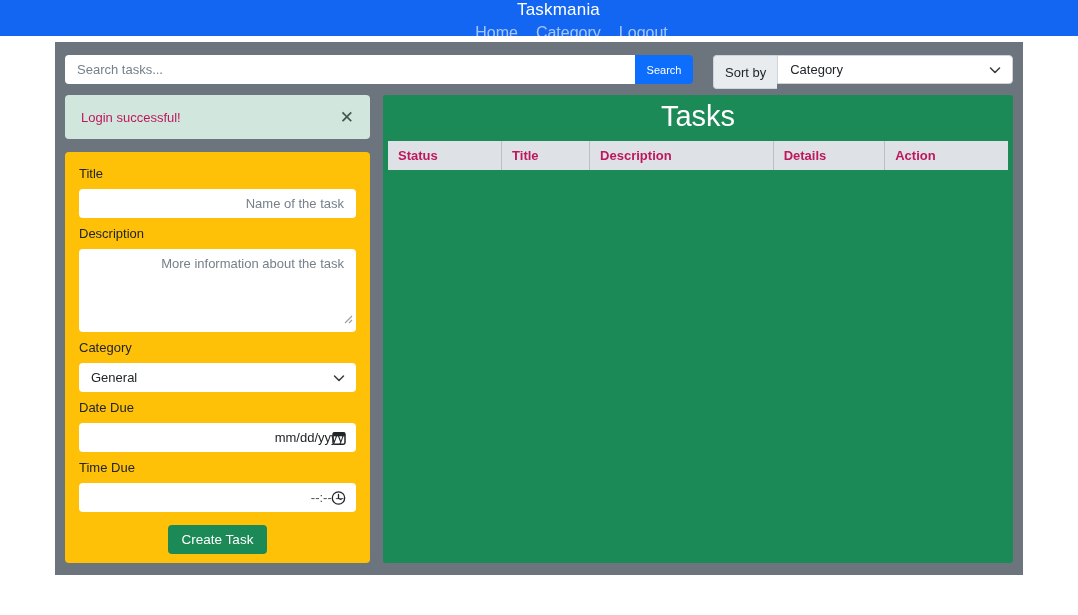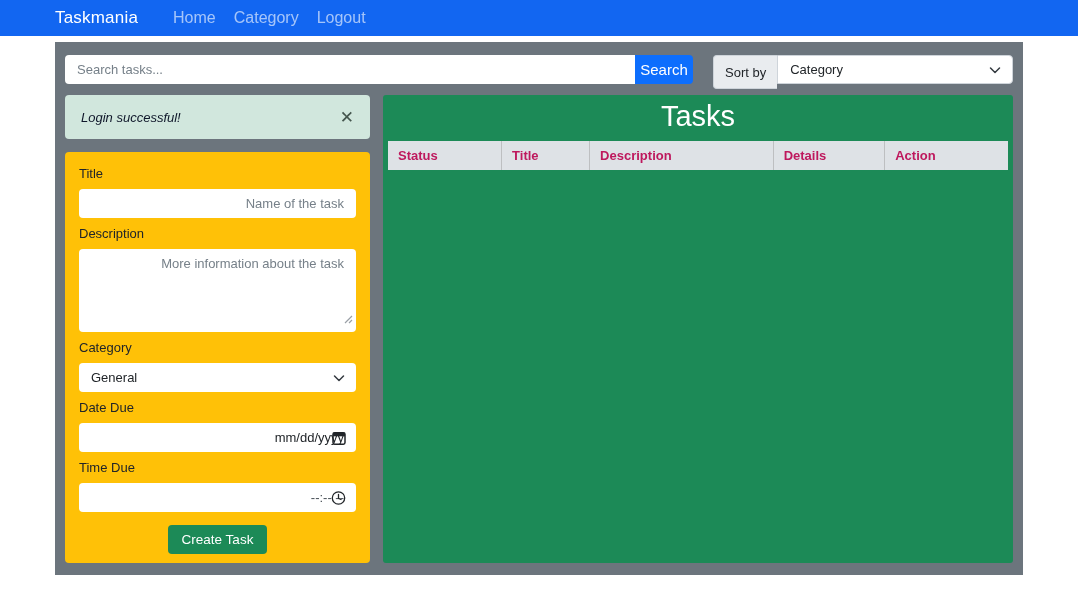--- a/index.html
+++ b/index.html
@@ -1,55 +1,55 @@
 <!DOCTYPE html>
 <html><head>
 <meta charset="utf-8">
 <style>
   * { box-sizing: border-box; margin: 0; padding: 0; }
   html, body { width: 1078px; height: 615px; background: #ffffff;
     font-family: "Liberation Sans", sans-serif; overflow: hidden; }
 
   
   .navbar { height: 36px; background: #1266f1; display: flex; align-items: center;
-    padding: 0 16px 0 55px; }
+    padding: 0 16px 0 55px; flex-direction: column; }
   .brand { color: #ffffff; font-size: 17px; letter-spacing: .2px; cursor: pointer; }
   .nav-links { display: flex; margin-left: 26px; }
   .nav-link { color: rgba(255,255,255,.62); font-size: 16px; padding: 4px 9px; cursor: pointer; text-align: center; }
 
   
   .container { width: 968px; margin: 6px auto 0; background: #6c757d;
     padding: 13px 10px 12px; height: 533px; }
 
   
   .search-row { display: flex; align-items: stretch; height: 29px; }
   .search-input { width: 570px; height: 29px; border: none; border-radius: 4px 0 0 4px;
     padding: 0 12px; font-size: 13px; color: #212529; outline: none;
     font-family: "Liberation Sans", sans-serif; }
   .search-btn { width: 58px; height: 29px; border: none; border-radius: 0 4px 4px 0;
-    background: #0d6efd; color: #ffffff; font-size: 15px; cursor: pointer;
+    background: #0d6efd; color: #ffffff; font-size: 11px; cursor: pointer;
     font-family: "Liberation Sans", sans-serif; }
   .sort-group { display: flex; margin-left: 20px; width: 300px; }
   .sort-label { background: #e9ecef; border: 1px solid #ced4da; border-right: none;
     border-radius: 4px 0 0 4px; font-size: 13px; color: #212529;
     display: flex; align-items: center; padding: 16px 11px; }
   .sort-select { flex: 1; background: #ffffff; border: 1px solid #ced4da;
     border-radius: 0 4px 4px 0; display: flex; align-items: center;
     padding: 0 12px; font-size: 13px; color: #212529; position: relative; cursor: pointer; }
   .chevron { position: absolute; right: 11px; top: 50%; transform: translateY(-50%); }
 
   
   .content { display: flex; margin-top: 11px; gap: 13px; }
   .left-col { width: 305px; }
 
   
   .alert { height: 44px; background: #d1e7dd; border-radius: 4px; display: flex;
     align-items: center; justify-content: space-between; padding: 0 16px;
     margin-bottom: 13px; }
-  .alert-text { font-size: 13px; color: #0f172a; font-style: italic; }
+  .alert-text { font-size: 13px; color: #be185d; }
   .alert-close { font-size: 17px; color: #44554d; background: none; border: none;
     cursor: pointer; line-height: 1; font-family: "Liberation Sans", sans-serif; }
 
   
   .form-card { background: #ffc107; border-radius: 4px; padding: 14px 14px 16px;
     height: 411px; }
   .field-label { display: block; font-size: 13px; color: #212529; margin-bottom: 8px; }
   .text-input, .card-select, .textarea { width: 100%; border: none; border-radius: 4px;
     background: #ffffff; font-size: 13px; color: #212529; outline: none;
     font-family: "Liberation Sans", sans-serif; text-align: right; }

